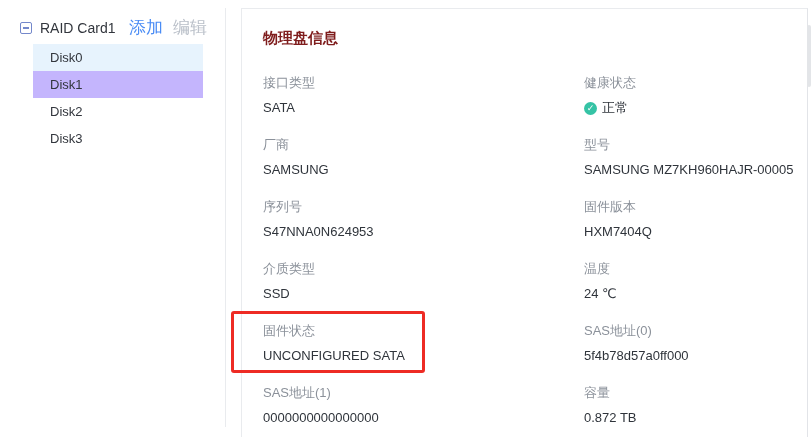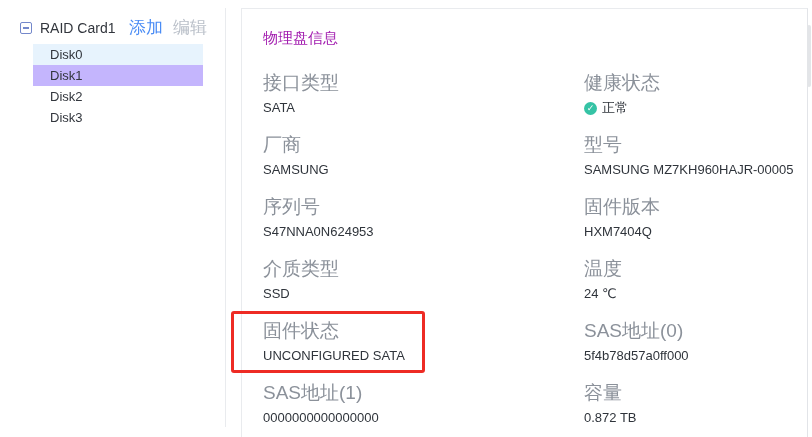--- a/index.html
+++ b/index.html
@@ -57,21 +57,21 @@
     cursor: pointer;
     text-decoration: none;
     white-space: nowrap;
   }
   .tree-link.add { color: #4a8cf5; margin-right: 10px; }
   .tree-link.edit { color: #b9bfc8; }
   .disk-list { margin-top: 3px; }
   .disk-item {
     margin-left: 33px;
     width: 170px;
-    height: 21px;
+    height: 27px;
     display: flex;
     align-items: center;
     padding-left: 17px;
     box-sizing: border-box;
     font-size: 13px;
     color: #32363d;
     cursor: pointer;
   }
   .disk-item.selected { background: #e7f3fd; }
   .disk-item.hovered  { background: #c4b5fd; }
@@ -82,33 +82,33 @@
     left: 241px; top: 8px; right: 4px; bottom: 0;
     border-top: 1px solid #e9ebee;
     border-left: 1px solid #e9ebee;
     border-right: 1px solid #e2e4e8;
     background: #ffffff;
     box-sizing: border-box;
     padding: 20px 0 0 21px;
   }
   .page-title {
     font-size: 15px;
-    font-weight: 400;
-    color: #a21caf;
+    font-weight: 700;
+    color: #7f1d1d;
     margin: 0 0 26px 0;
   }
   .fields-grid {
     display: grid;
     grid-template-columns: 321px auto;
   }
   .field {
     margin-bottom: 19px;
   }
   .field .f-label {
-    font-size: 19px;
+    font-size: 13px;
     color: #8b919a;
     line-height: 18px;
   }
   .field .f-value {
     font-size: 13px;
     color: #2f343b;
     line-height: 18px;
     margin-top: 7px;
     display: flex;
     align-items: center;

